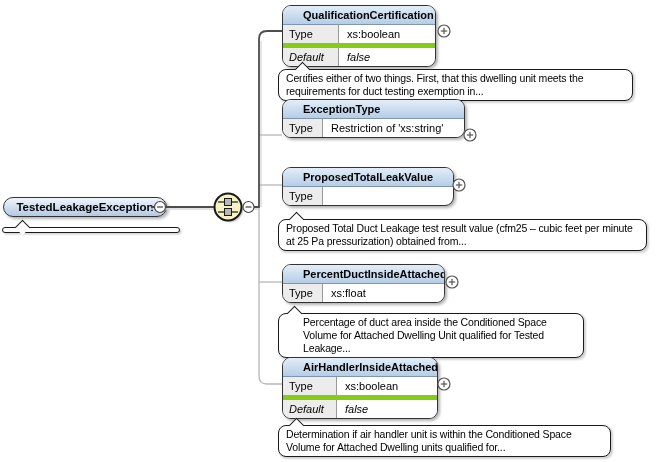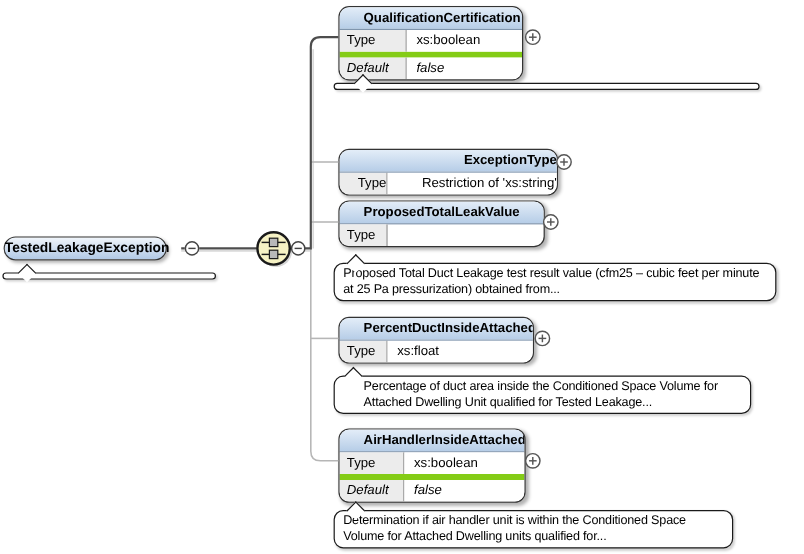--- a/index.html
+++ b/index.html
@@ -17,24 +17,24 @@
     background:linear-gradient(#e3edf8,#b6cde7);
     font-weight:bold; height:18px; line-height:18px; padding-left:20px;
     border-bottom:1px solid #7f95ad; white-space:nowrap;
   }
   .box-row{display:flex; height:18px; line-height:18px; white-space:nowrap;}
   .box-row + .box-row{border-top:5px solid #84cc16;font-style:italic;}
   .box-row .lbl{background:#ececec; border-right:1px solid #9a9a9a; padding-left:6px; box-sizing:border-box;}
   .box-row .val{flex:1; background:#fff; padding-left:8px;}
   
   .pill{
-    position:absolute; left:3px; top:197px; width:136px; height:20px;
+    position:absolute; left:3px; top:197px; width:164px; height:20px;
     background:linear-gradient(#f0f5fb,#b2c9e5); border:1.4px solid #333;
     border-radius:11px; box-shadow:2px 2px 3px rgba(0,0,0,0.30);
-    font-size:11.5px; font-weight:bold; line-height:19px;
+    font-size:11.5px; font-weight:bold; text-align:center; line-height:19px;
     box-sizing:border-box; white-space:nowrap;
   }
   
   .note{
     position:absolute; background:#fff; border:1.3px solid #1a1a1a;
     border-radius:8px; font-size:10.5px; line-height:13px; letter-spacing:-0.15px;
     padding:2px 7px; box-shadow:1.5px 1.5px 2px rgba(0,0,0,0.18); color:#000;
     box-sizing:border-box;
   }
   .note .ptr{
@@ -65,23 +65,24 @@
       <span class="lbl" style="width:56px;">Type</span>
       <span class="val">xs:boolean</span>
     </div>
     <div class="box-row">
       <span class="lbl" style="width:56px;">Default</span>
       <span class="val">false</span>
     </div>
   </div>
   <div class="note" style="left:278px; top:69px; width:355px;">
     <div class="ptr" style="left:18px;"></div>
+    <span>Certifies either of two things. First, that this dwelling unit meets the requirements for duct testing exemption in...</span>
   </div>
 
-  <div class="box" style="left:282px; top:124px; width:181px;text-align:right;">
+  <div class="box" style="left:282px; top:99px; width:181px;">
     <div class="box-header">ExceptionType</div>
     <div class="box-row">
       <span class="lbl" style="width:40px;">Type</span>
       <span class="val">Restriction of 'xs:string'</span>
     </div>
   </div>
 
   <div class="box" style="left:282px; top:167px; width:170px;">
     <div class="box-header">ProposedTotalLeakValue</div>
     <div class="box-row">
@@ -93,21 +94,21 @@
     <span>Proposed Total Duct Leakage test result value (cfm25 – cubic feet per minute at 25 Pa pressurization) obtained from...</span>
   </div>
 
   <div class="box" style="left:282px; top:264px; width:161px;">
     <div class="box-header">PercentDuctInsideAttached</div>
     <div class="box-row">
       <span class="lbl" style="width:40px;">Type</span>
       <span class="val">xs:float</span>
     </div>
   </div>
-  <div class="note" style="left:278px; top:313px; width:348px;padding-left:24px;">
+  <div class="note" style="left:278px; top:313px; width:306px;padding-left:24px;">
     <div class="ptr" style="left:10px;"></div>
     <span>Percentage of duct area inside the Conditioned Space Volume for Attached Dwelling Unit qualified for Tested Leakage...</span>
   </div>
 
   <div class="box" style="left:282px; top:357px; width:154px;">
     <div class="box-header">AirHandlerInsideAttached</div>
     <div class="box-row">
       <span class="lbl" style="width:54px;">Type</span>
       <span class="val">xs:boolean</span>
     </div>

